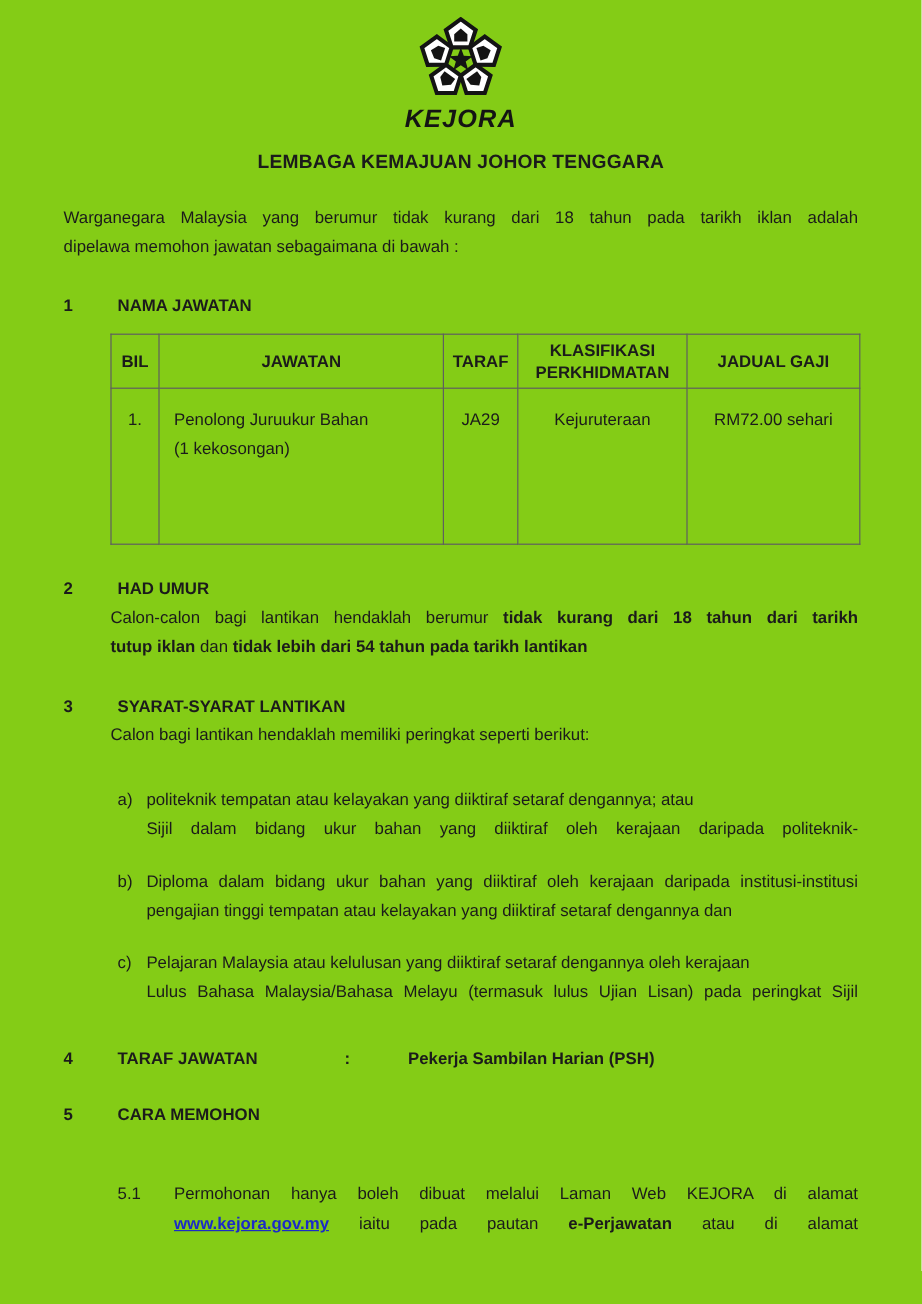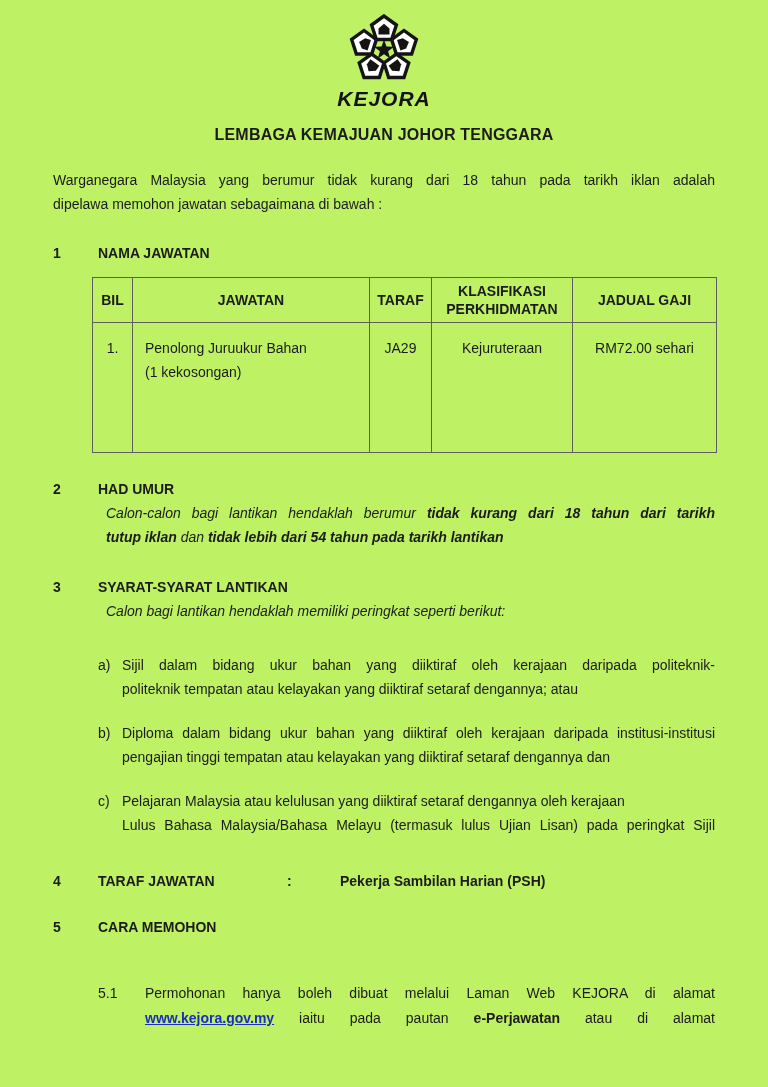--- a/index.html
+++ b/index.html
@@ -1,37 +1,37 @@
 <!DOCTYPE html>
 <html><head>
 <meta charset="utf-8">
 <style>
   html, body { margin: 0; padding: 0; background: #ffffff; }
   body { font-family: "Liberation Sans", "DejaVu Sans", sans-serif; color: #1b1b1b; }
   .page {
-    position: relative; width: 768px; height: 1087px; background: #bef264;
+    position: relative; width: 768px; height: 1087px; background: #84cc16;
     box-sizing: border-box; padding: 14px 53px 0 53px; overflow: hidden;
   }
   
   .logo-wrap { text-align: center; }
   
   .doc-title {
     margin: 10px 0 0 0; text-align: center;
     font-size: 16px; font-weight: bold; letter-spacing: 0.2px;
   }
   
   .body-text { font-size: 14px; line-height: 24px; }
   .line { text-align: justify; }
   .line.stretch { text-align: justify; text-align-last: justify; }
   .b { font-weight: bold; }
   .lnk { color: #1b2bc8; font-weight: bold; text-decoration: underline; cursor: pointer; }
   
   .sec-row { display: flex; font-size: 14px; font-weight: bold; line-height: 24px; }
   .sec-num { width: 45px; flex: none; }
-  .indent { margin-left: 53px; font-style: italic; }
+  .indent { margin-left: 39px; }
   
   table.jobs { border-collapse: collapse; margin: 12px 0 0 39px; table-layout: fixed; width: 624px; }
   table.jobs th, table.jobs td { border: 1px solid #5f5f5f; font-size: 14px; }
   table.jobs th { font-weight: bold; text-align: center; vertical-align: middle; height: 40px; line-height: 18px; padding: 2px 4px; }
   table.jobs td { vertical-align: top; height: 115px; padding-top: 13px; line-height: 24px; }
   td.c { text-align: center; }
   td.jawatan { padding-left: 12px; padding-right: 8px; text-align: left; }
   
   .subhead { font-weight: bold; text-decoration: underline; text-decoration-thickness: 2px; }
   
@@ -138,22 +138,22 @@
   <div class="sec-row" style="margin-top:26px;">
     <span class="sec-num">3</span>
     <span>SYARAT-SYARAT LANTIKAN</span>
   </div>
   <div class="body-text indent">Calon bagi lantikan hendaklah memiliki peringkat seperti berikut:</div>
 
 
   <div class="abc" style="margin-top:30px;">
     <span class="abc-tag">a)</span>
     <span class="abc-txt">
+      <span class="line" style="display:block;">politeknik tempatan atau kelayakan yang diiktiraf setaraf dengannya; atau</span>
       <span class="line stretch" style="display:block;">Sijil dalam bidang ukur bahan yang diiktiraf oleh kerajaan daripada politeknik-</span>
-      <span class="line" style="display:block;">politeknik tempatan atau kelayakan yang diiktiraf setaraf dengannya; atau</span>
     </span>
   </div>
 
   <div class="abc" style="margin-top:20px;">
     <span class="abc-tag">b)</span>
     <span class="abc-txt">
       <span class="line stretch" style="display:block;">Diploma dalam bidang ukur bahan yang diiktiraf oleh kerajaan daripada institusi-institusi</span>
       <span class="line" style="display:block;">pengajian tinggi tempatan atau kelayakan yang diiktiraf setaraf dengannya dan</span>
     </span>
   </div>

